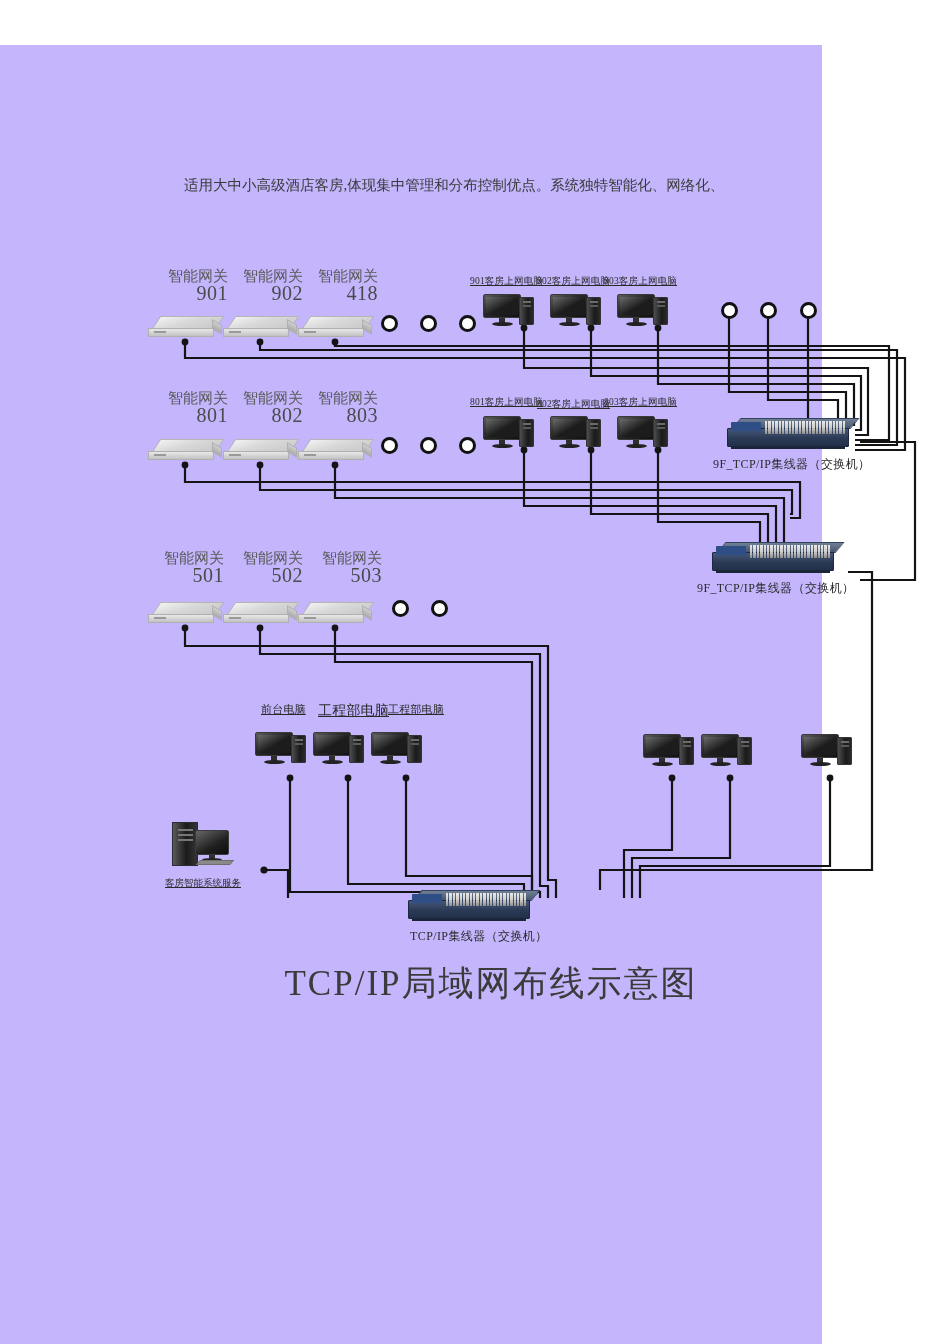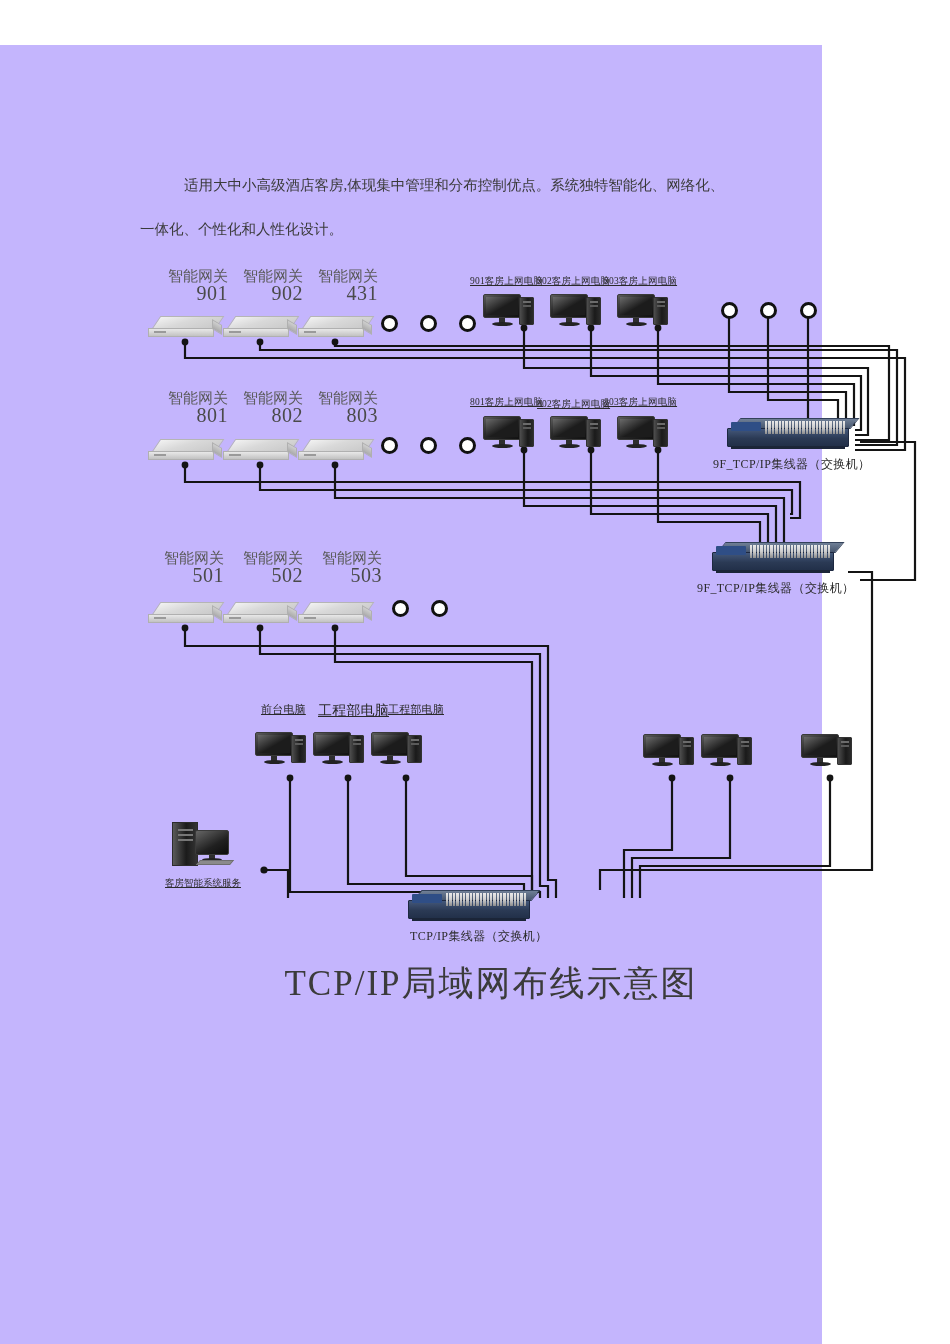--- a/index.html
+++ b/index.html
@@ -115,21 +115,20 @@
     font-family:"Liberation Serif", serif;font-size:35px;color:#3b3b3b;letter-spacing:2px;padding-left:16px;
   }
 </style>
 </head>
 <body>
 
 <div class="page">
 
   <div class="intro">
     <p class="l1">适用大中小高级酒店客房,体现集中管理和分布控制优点。系统独特智能化、网络化、</p>
-    <p class="l2">一体化、个性化和人性化设计。</p>
   </div>
 
   <div class="diagram">
 
     <svg class="svgwrap" viewBox="0 0 950 770">
       <g fill="none" stroke="#141414" stroke-width="2.2">
 
         <path d="M185,92 L185,108 L905,108 L905,200 L855,200"></path>
         <path d="M260,92 L260,100 L897,100 L897,195 L855,195"></path>
         <path d="M335,92 L335,96 L889,96 L889,190 L855,190"></path>
@@ -198,21 +197,21 @@
     <div class="lab gw-lab" style="left:142px;top:18px;width:86px;">
       <span>智能网关</span>
       <b>901</b>
     </div>
     <div class="lab gw-lab" style="left:217px;top:18px;width:86px;">
       <span>智能网关</span>
       <b>902</b>
     </div>
     <div class="lab gw-lab" style="left:292px;top:18px;width:86px;">
       <span>智能网关</span>
-      <b>431</b>
+      <b>418</b>
     </div>
 
     <div class="gw" style="left:148px;top:66px;">
         <i class="top"></i>
         <i class="front"></i>
         <i class="side"></i>
         <i class="led"></i>
       </div>
     <div class="gw" style="left:223px;top:66px;">
         <i class="top"></i>

